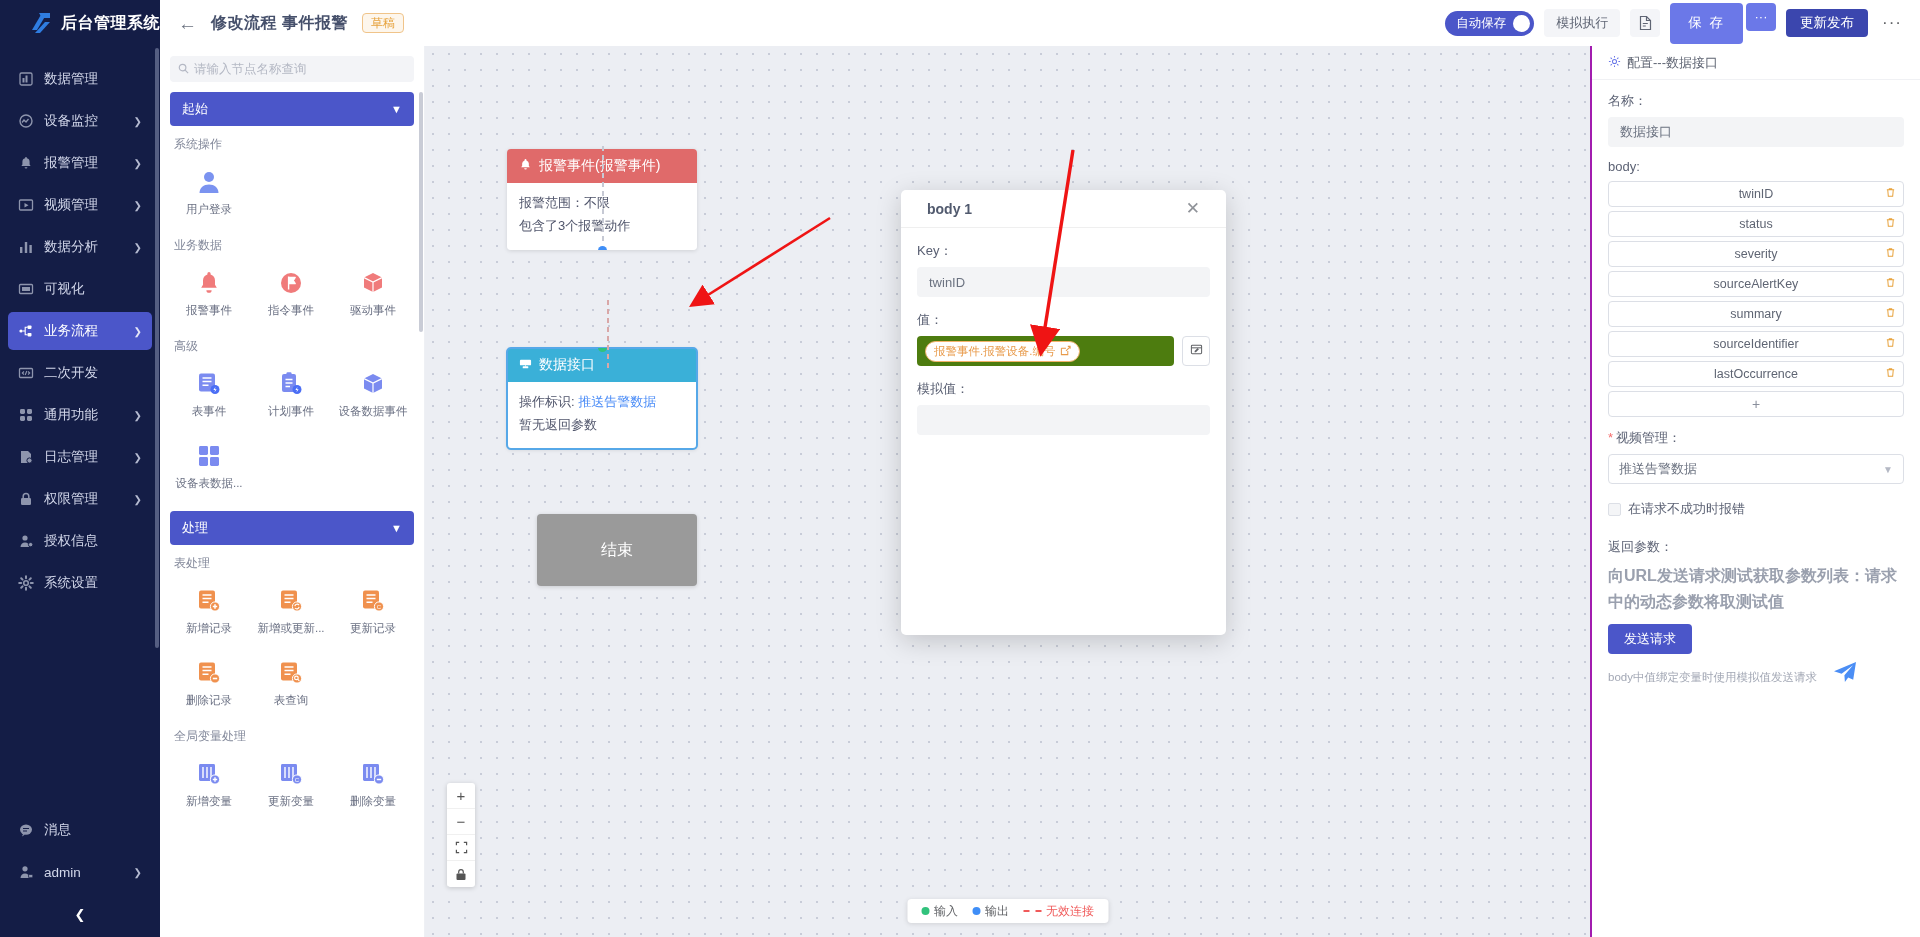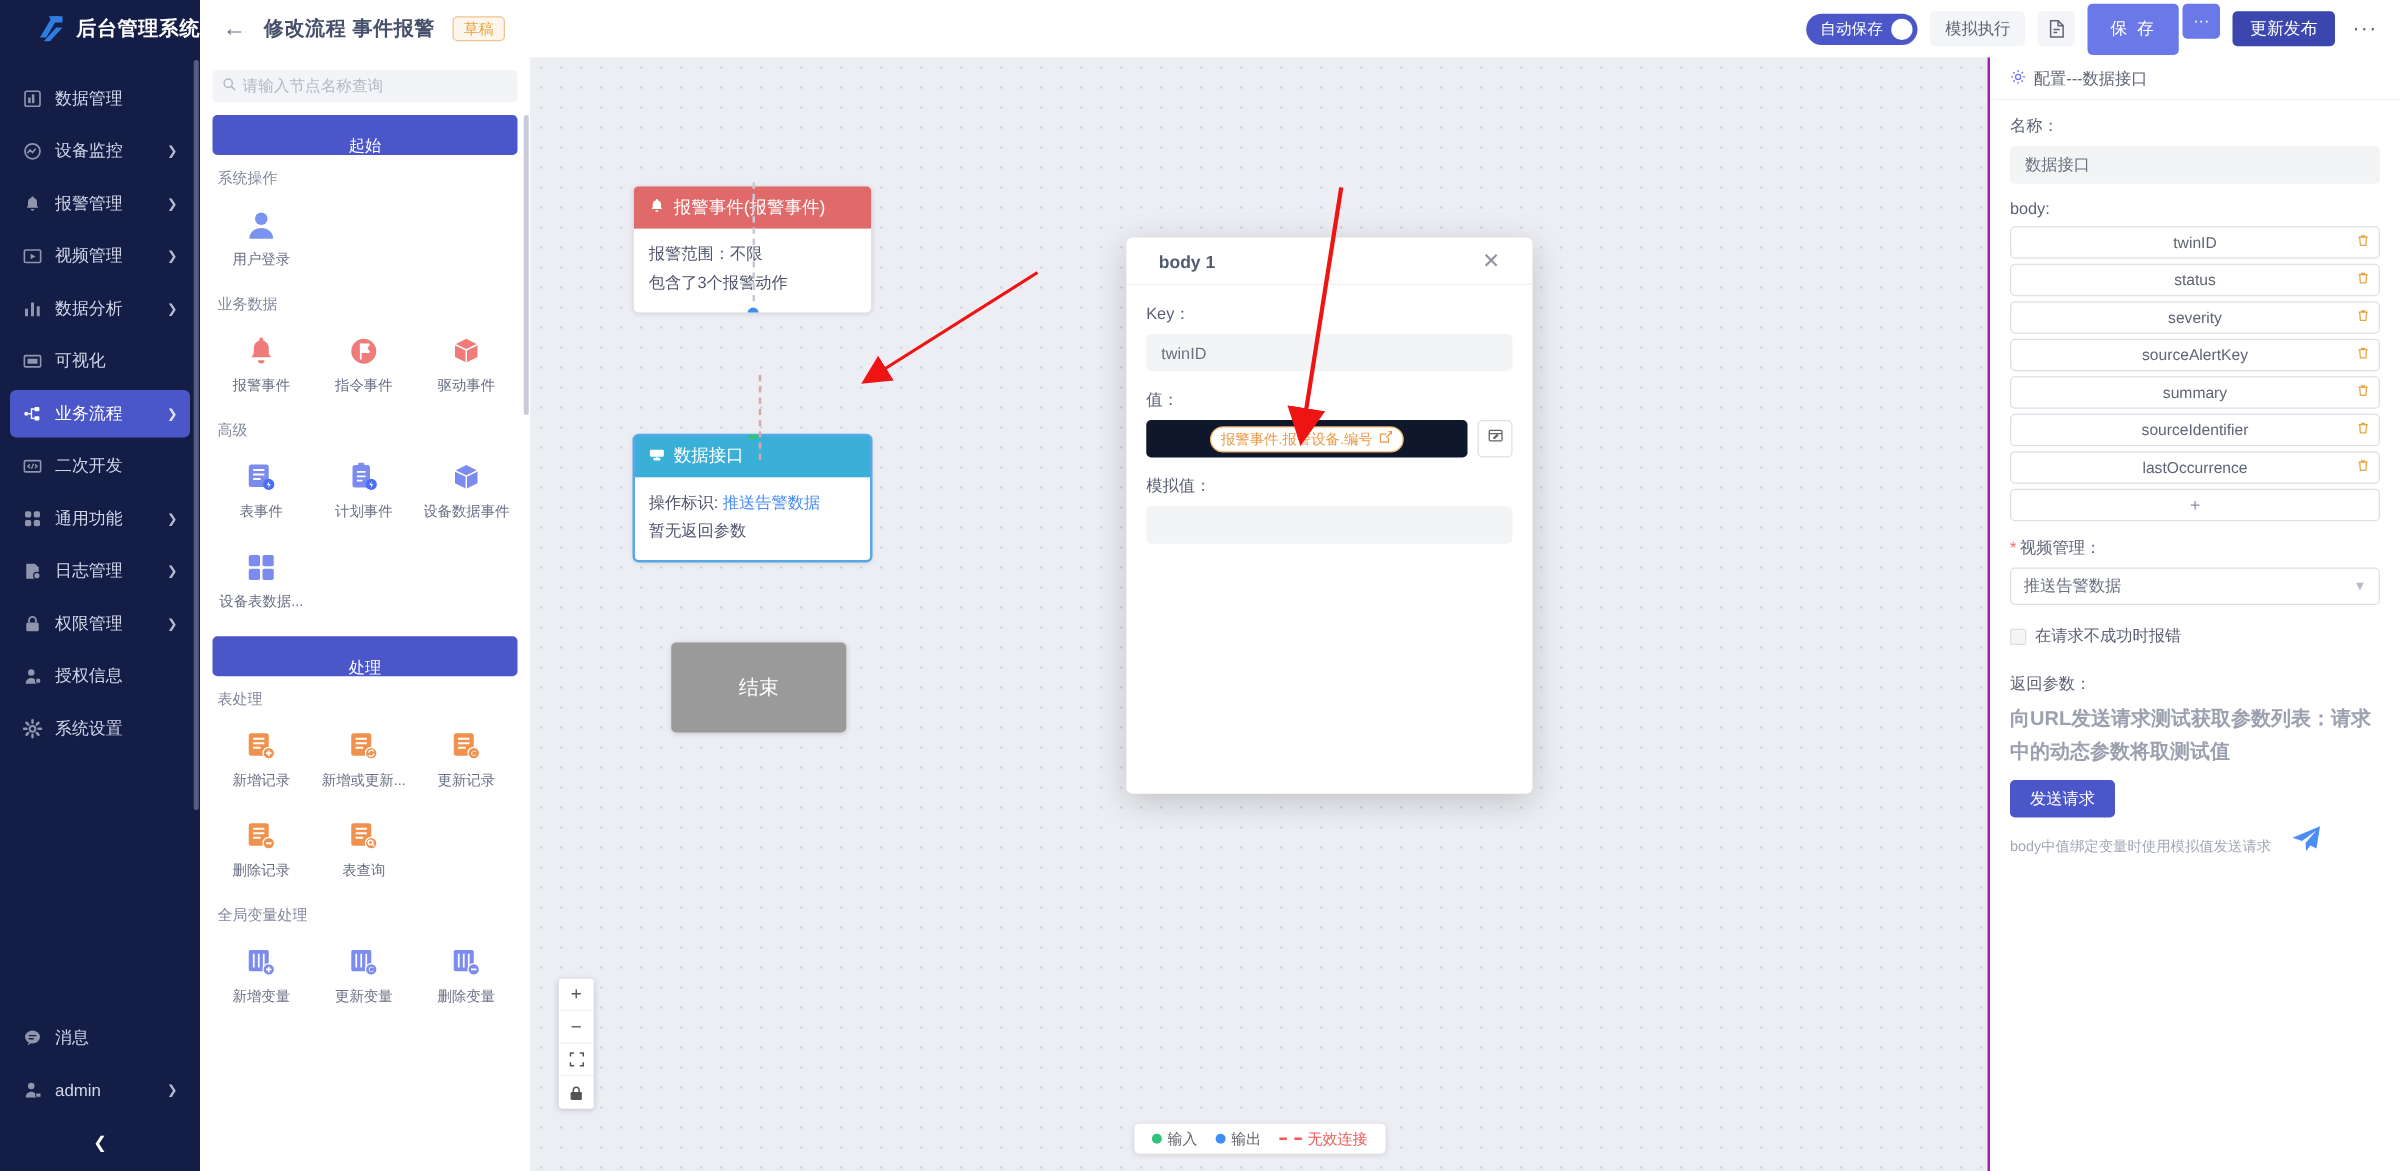--- a/index.html
+++ b/index.html
@@ -91,23 +91,23 @@
   .palette-search {
     margin: 10px 10px 0 10px; height: 26px; background: #f3f4f7; border-radius: 4px;
     display: flex; align-items: center; padding: 0 8px; gap: 5px;
   }
   .palette-search input {
     border: none; outline: none; background: transparent; font-size: 12.5px;
     color: #8a8f9c; width: 100%; font-family: inherit;
   }
   .palette-search input::placeholder { color: #b4b8c4; }
   .cat-header {
-    margin: 10px 10px 0 10px; height: 21px; background: #4b56c9; color: #fff;
+    margin: 10px 10px 0 10px; height: 34px; background: #4b56c9; color: #fff;
     border-radius: 4px; display: flex; align-items: center; justify-content: space-between;
-    padding: 16px 12px; font-size: 13px; cursor: pointer; flex-direction: column;
+    padding: 0 12px; font-size: 13px; cursor: pointer;
   }
   .cat-header .chev { font-size: 11px; }
   .group-label { font-size: 12px; color: #82889a; margin: 10px 0 2px 14px; }
   .node-grid { display: flex; flex-wrap: wrap; padding: 0 8px; }
   .node-card {
     width: 76px; margin: 4px 3px; padding: 8px 2px 6px 2px; border-radius: 4px;
     display: flex; flex-direction: column; align-items: center; gap: 5px; cursor: grab;
     background: #fff;
   }
   .node-ico { width: 30px; height: 30px; display: flex; align-items: center; justify-content: center; }
@@ -169,22 +169,22 @@
   }
   .dlg-close { margin-left: auto; color: #909399; font-size: 17px; cursor: pointer; line-height: 1; }
   .dlg-body { padding: 14px 16px; }
   .dlg-label { font-size: 13px; color: #5a6073; margin-bottom: 7px; }
   .dlg-input {
     height: 30px; background: #f3f4f6; border-radius: 4px; display: flex; align-items: center;
     padding: 0 12px; font-size: 13px; color: #6b7280; margin-bottom: 14px;
   }
   .dlg-row { display: flex; gap: 8px; align-items: center; margin-bottom: 14px; }
   .dlg-valuebox {
-    flex: 1 1 auto; height: 30px; background: #0f172a; border-radius: 4px;
-    display: flex; align-items: center; padding: 0 8px; justify-content: center;
+    flex: 1 1 auto; height: 30px; background: #4d7c0f; border-radius: 4px;
+    display: flex; align-items: center; padding: 0 8px;
   }
   .var-chip {
     border: 1px solid #f3b36b; border-radius: 12px; color: #e89a4a; font-size: 11.5px;
     padding: 2px 8px; display: flex; align-items: center; gap: 5px; background: #fff;
   }
   .dlg-editbtn {
     width: 28px; height: 30px; border: 1px solid #dcdfe6; border-radius: 4px;
     display: flex; align-items: center; justify-content: center; cursor: pointer; background: #fff;
   }
   .dlg-input.plain { background: #f3f4f6; }
@@ -693,21 +693,21 @@
             <span>数据接口</span>
           </div>
           <div class="fn-body">
             <div class="fn-line">操作标识: <span class="fn-link">推送告警数据</span></div>
             <div class="fn-line">暂无返回参数</div>
           </div>
           <div class="port green" style="left:91px;top:-5px;"></div>
 
         </div>
 
-        <div class="end-node" style="left:112px;top:468px;width:140px;height:72px;">
+        <div class="end-node" style="left:112px;top:468px;width:160px;height:72px;">
           <span>结束</span>
         </div>
 
         <div class="zoom-tools">
           <div>+</div>
           <div>−</div>
           <div>
             <svg width="13" height="13" viewBox="0 0 14 14" fill="none" stroke="#555" stroke-width="1.3">
               <path d="M1.5 4.5v-3h3M9.5 1.5h3v3M12.5 9.5v3h-3M4.5 12.5h-3v-3"></path>
             </svg>

